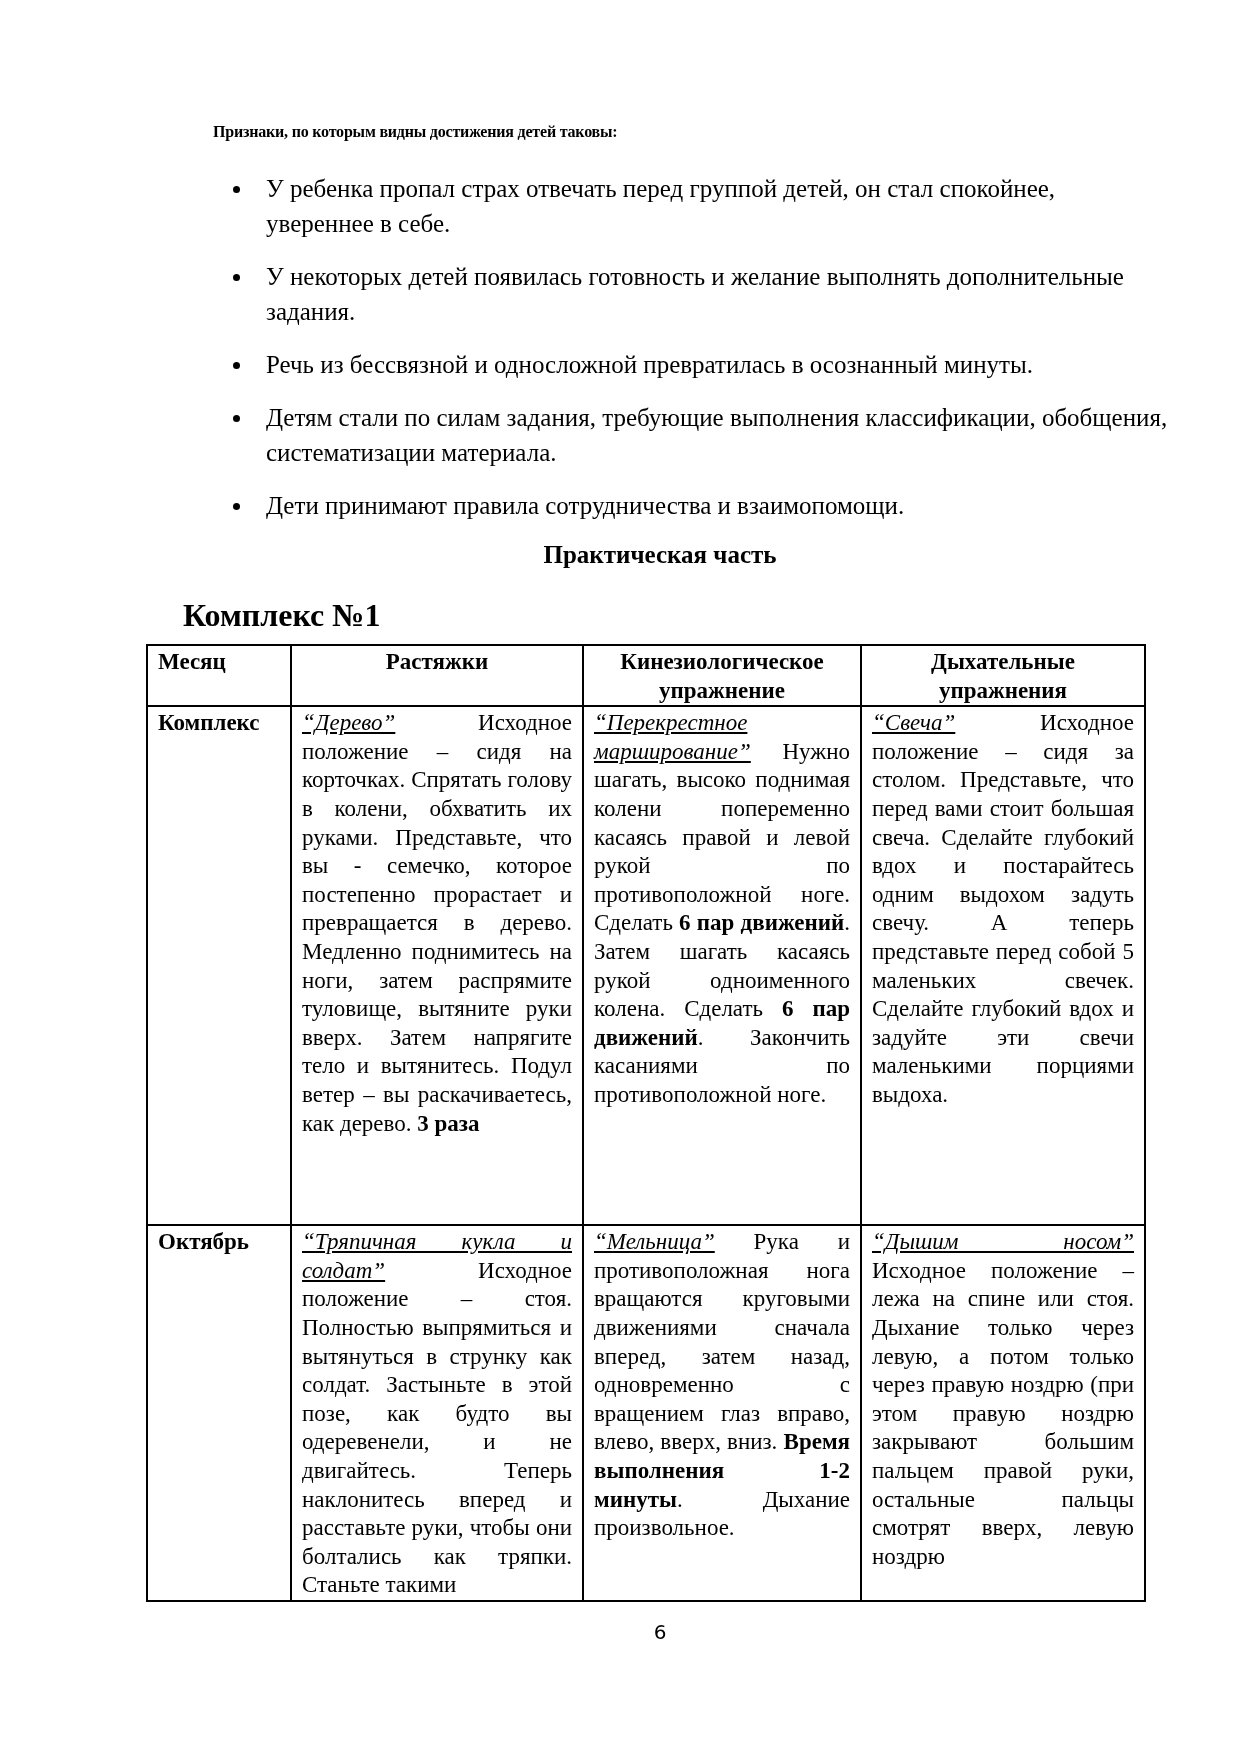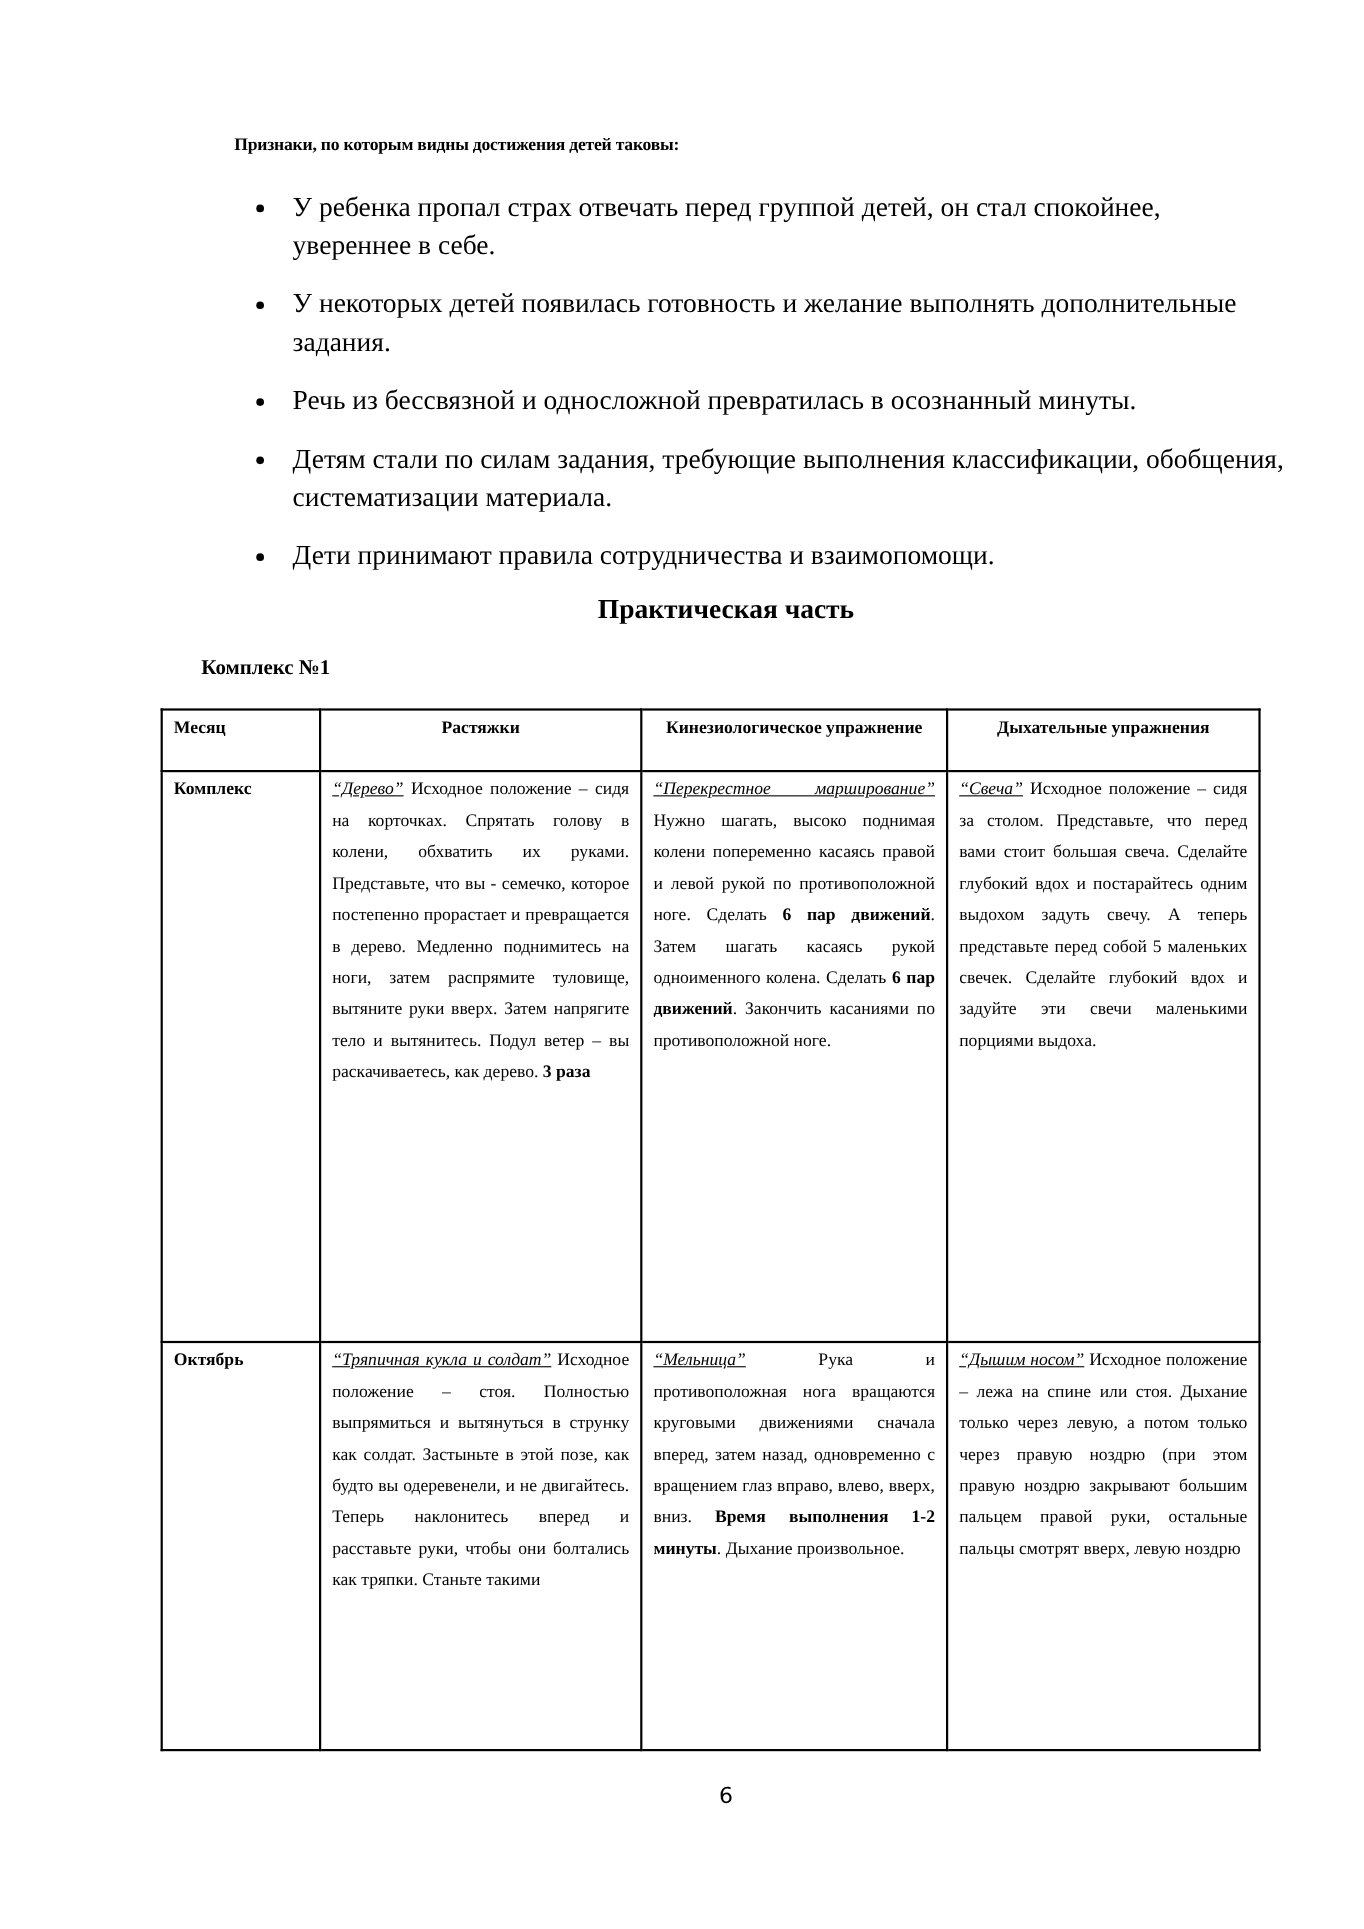--- a/index.html
+++ b/index.html
@@ -5,25 +5,25 @@
   html, body { margin: 0; padding: 0; background: #ffffff; }
   body { width: 1240px; height: 1754px; position: relative; overflow: hidden;
          font-family: "Liberation Serif", "DejaVu Serif", serif; color: #000; }
   .heading { position: absolute; left: 213px; top: 123px; font-size: 16px; font-weight: bold;
              letter-spacing: -0.2px; }
   .bullets { position: absolute; left: 213px; top: 155px; width: 940px; margin: 16px; padding: 0; list-style: none; }
   .bullets li { position: relative; padding-left: 37px; font-size: 25px; line-height: 35px; margin-bottom: 18px; }
   .bullets li .dot { position: absolute; left: 4px; top: 15px; width: 7px; height: 7px; border-radius: 50%; background: #000; }
   .section-title { position: absolute; left: 0; width: 1320px; top: 541px; text-align: center;
                    font-size: 25px; font-weight: bold; }
-  .complex-title { position: absolute; left: 183px; top: 597px; font-size: 19px; font-weight: bold; }
+  .complex-title { position: absolute; left: 183px; top: 597px; font-size: 32px; font-weight: bold; }
   table.plan { position: absolute; left: 146px; top: 644px; width: 998px; border-collapse: collapse;
                table-layout: fixed; }
   table.plan td, table.plan th { border: 2px solid #000; vertical-align: top; padding: 2px 10px 0 10px;
-                                 font-size: 16px; line-height: 28.6px; }
+                                 font-size: 23px; line-height: 28.6px; }
   table.plan th { font-weight: bold; text-align: center; height: 52px; }
   table.plan th.month-h { text-align: left; }
   table.plan td.month { font-weight: bold; }
   td.txt { text-align: justify; text-align-last: left; }
   .title-u { font-style: italic; text-decoration: underline; }
   .b { font-weight: bold; }
   tr.r1 td { height: 515px; }
   tr.r2 td { height: 367px; margin-left: 16px; }
   .page-num { position: absolute; left: 0; width: 1320px; top: 1620px; text-align: center;
               font-family: "DejaVu Sans", sans-serif; font-size: 20px; }

